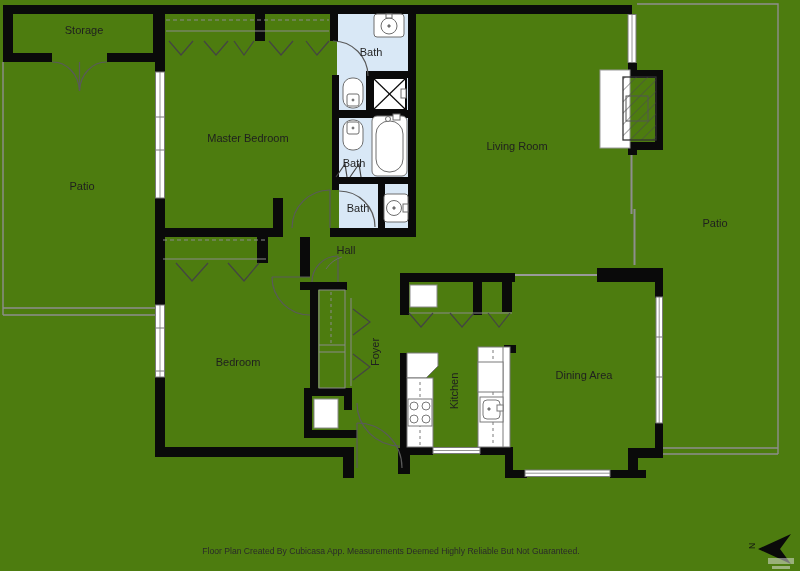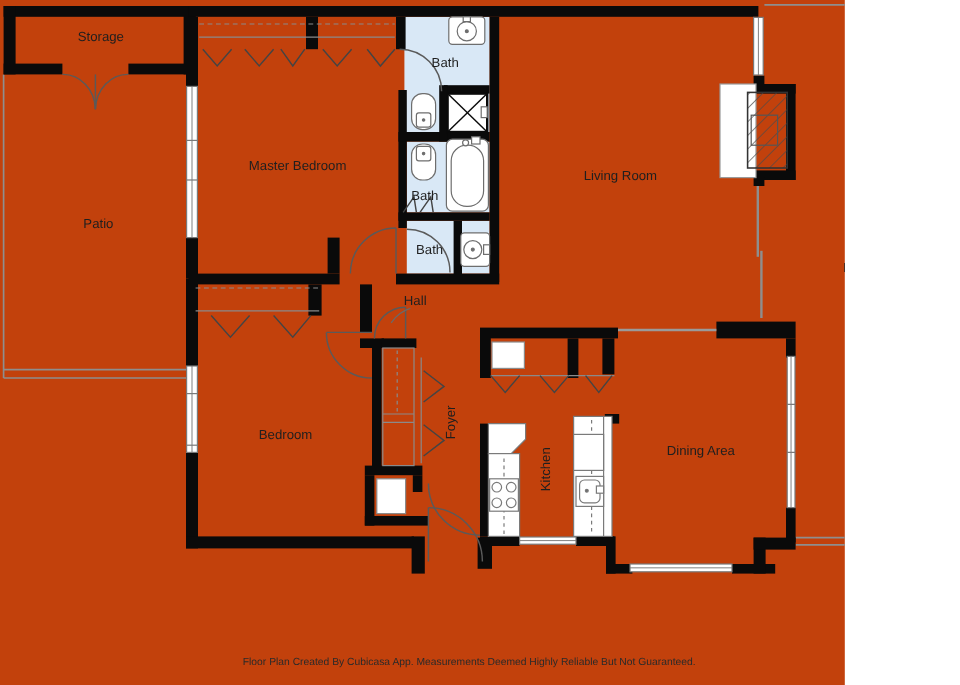--- a/index.html
+++ b/index.html
@@ -1,16 +1,16 @@
 <!DOCTYPE html>
 <html><head>
 <meta charset="utf-8">
 <style>
   html,body{margin:0;padding:0;background:#fff;}
-  #stage{position:relative;width:704px;height:571px;background:#c2410c;overflow:hidden;
+  #stage{position:relative;width:800px;height:571px;background:#4d7c0f;overflow:hidden;
          font-family:"Liberation Sans", sans-serif;}
   svg{position:absolute;left:0;top:0;}
   text{font-family:"Liberation Sans", sans-serif;fill:#1f1f1f;}
   .room-label{font-size:11px;}
   .footer-label{font-size:8.6px;fill:#2a2a2a;}
   .north-label{font-size:8.5px;fill:#111;}
 </style>
 </head>
 <body>
 

